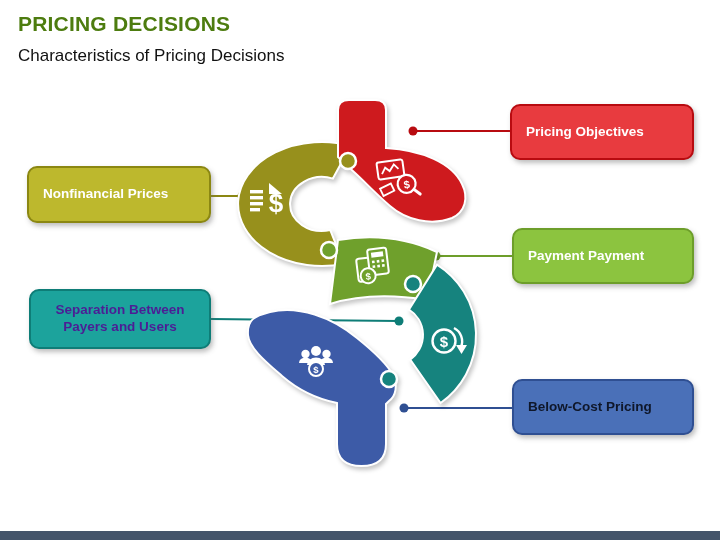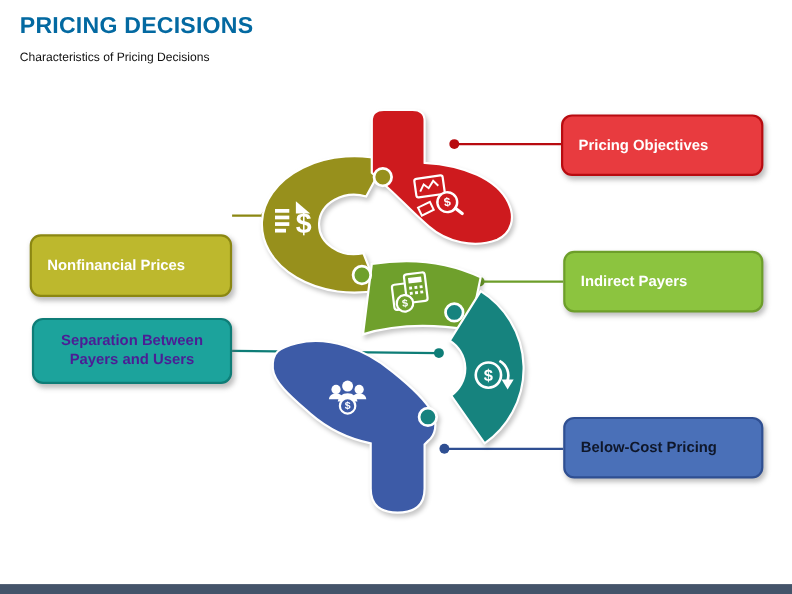--- a/index.html
+++ b/index.html
@@ -1,25 +1,25 @@
 <!DOCTYPE html>
 <html><head>
 <meta charset="utf-8">
 <style>
   html,body{margin:0;padding:0;background:#e9e9e9;}
   #slide{
     position:relative;width:720px;height:540px;background:#ffffff;overflow:hidden;
     font-family:"Liberation Sans",sans-serif;
   }
   #title{
-    position:absolute;left:18px;top:12px;font-size:21px;font-weight:bold;color:#0369a1;
+    position:absolute;left:18px;top:12px;font-size:21px;font-weight:bold;color:#4d7c0f;
     letter-spacing:.2px;
   }
   #subtitle{
-    position:absolute;left:18px;top:46px;font-size:11px;color:#111111;
+    position:absolute;left:18px;top:46px;font-size:17px;color:#111111;
   }
   .box{
     position:absolute;border:2px solid;border-radius:10px;display:flex;align-items:center;
     justify-content:flex-start;color:#ffffff;font-weight:bold;font-size:13.5px;line-height:1.25;
     text-align:center;box-shadow:2px 3px 5px rgba(110,110,110,.45);padding:0 14px;
     box-sizing:border-box;
   }
   #diagram-svg{position:absolute;left:0;top:0;}
   .pieces{filter:drop-shadow(2px 3px 2px rgba(0,0,0,.22));}
   .icon text{font-family:"Liberation Sans",sans-serif;font-weight:bold;fill:#ffffff;}
@@ -136,26 +136,26 @@
         <circle cx="0" cy="7" r="7" stroke="#ffffff" stroke-width="2" fill="#3d5ba7"></circle>
         <text x="0" y="7.5" font-size="9.5" text-anchor="middle" dominant-baseline="central">$</text>
       </g>
     </g>
   </svg>
 
   <div class="box" style="left: 510px; top: 104px; width: 184px; height: 56px; background-color: rgb(232, 59, 63); border-color: rgb(184, 11, 16); color: rgb(255, 255, 255);">
     <span>Pricing Objectives</span>
   </div>
 
-  <div class="box" style="left: 27px; top: 166px; width: 184px; height: 57px; background-color: rgb(189, 184, 45); border-color: rgb(139, 135, 18); color: rgb(255, 255, 255); margin-top: 47px;">
+  <div class="box" style="left: 27px; top: 166px; width: 184px; height: 57px; background-color: rgb(189, 184, 45); border-color: rgb(139, 135, 18); color: rgb(255, 255, 255);">
     <span>Nonfinancial Prices</span>
   </div>
 
   <div class="box" style="left: 512px; top: 228px; width: 182px; height: 56px; background-color: rgb(140, 196, 63); border-color: rgb(109, 158, 42); color: rgb(255, 255, 255);">
-    <span>Indirect Payers</span>
+    <span>Payment Payment</span>
   </div>
 
   <div class="box" style="left: 29px; top: 289px; width: 182px; height: 60px; background-color: rgb(28, 163, 156); border-color: rgb(14, 125, 119); color: #4c1d95;">
     <span>Separation Between Payers and Users</span>
   </div>
 
   <div class="box" style="left: 512px; top: 379px; width: 182px; height: 56px; background-color: rgb(74, 112, 184); border-color: rgb(47, 79, 146); color: #0f172a;">
     <span>Below-Cost Pricing</span>
   </div>
 

